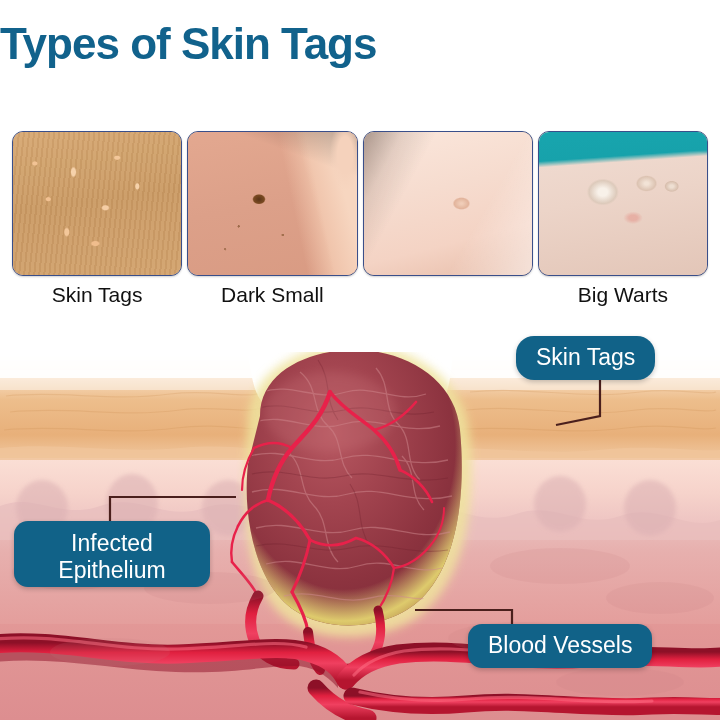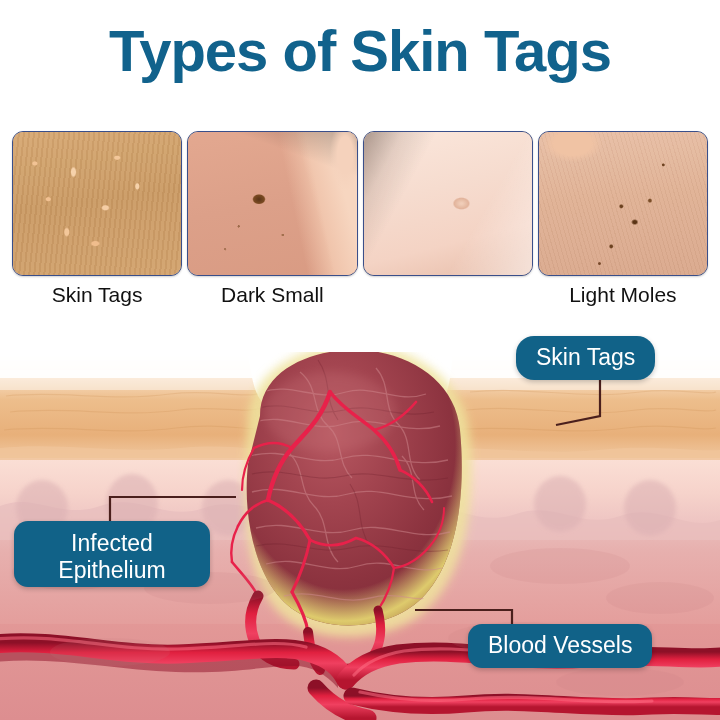--- a/index.html
+++ b/index.html
@@ -7,22 +7,22 @@
   body {
     font-family: "Liberation Sans", sans-serif;
     background:#ffffff;
     overflow:hidden;
     position:relative;
   }
 
   
   #page-title {
     position:absolute; left:0; top:22px; width:720px;
-    text-align:center;
-    font-size:58px;
+    text-align:left;
+    font-size:44px;
     font-weight:bold;
     letter-spacing:-1px;
     color:#11628c;
     line-height:1.0;
     white-space:nowrap;
   }
 
   
   #thumb-strip {
     position:absolute; left:12px; top:131px;
@@ -159,27 +159,27 @@
     </div>
     <div class="thumb-caption">Dark Small</div>
   </div>
 
   <div class="thumb-cell">
     <div class="thumb-frame">
       <div class="thumb-art art-smallwart"></div>
     </div>
   </div>
 
+
   <div class="thumb-cell">
     <div class="thumb-frame">
-      <div class="thumb-art art-lightmole"></div>
+      <div class="thumb-art art-bigwart"></div>
     </div>
-    <div class="thumb-caption">Light Moles</div>
+    <div class="thumb-caption">Big Warts</div>
   </div>
-
 
 </div>
 
 <div id="skin-scene">
 <svg id="skin-svg" viewBox="0 0 720 368" preserveAspectRatio="none">
   <defs>
     <linearGradient id="gEpi" x1="0" y1="0" x2="0" y2="1">
       <stop offset="0%" stop-color="#ffffff"></stop>
       <stop offset="18%" stop-color="#fbe4cd"></stop>
       <stop offset="45%" stop-color="#edbe8c"></stop>

